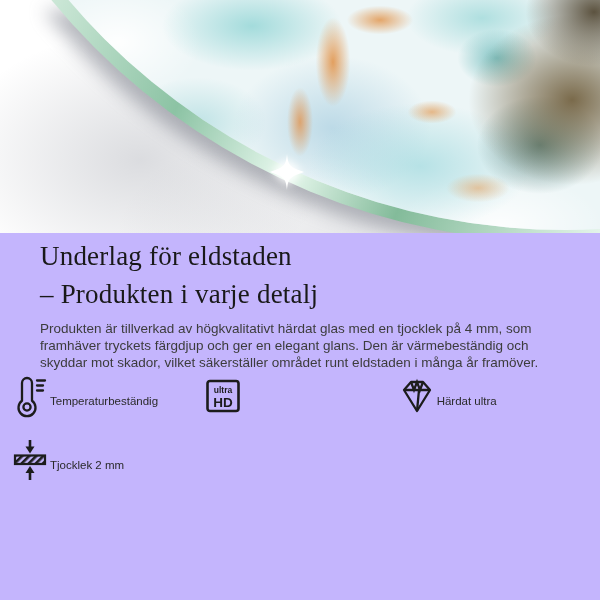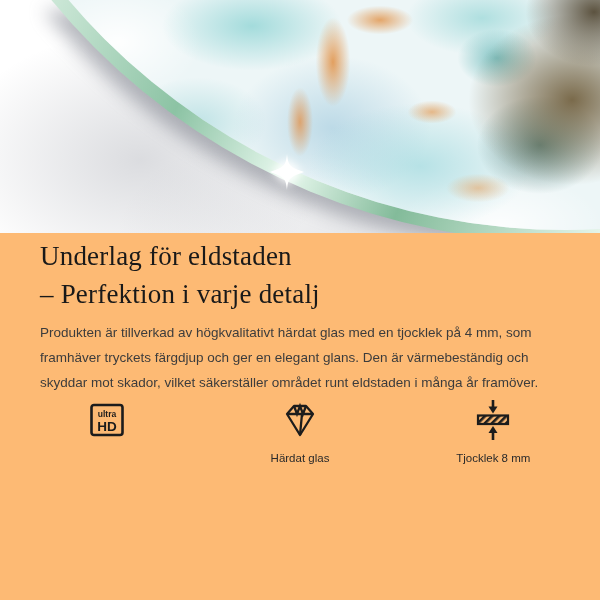--- a/index.html
+++ b/index.html
@@ -1,16 +1,16 @@
 <!DOCTYPE html>
 <html><head>
 <meta charset="utf-8">
 <style>
   html,body{margin:0;padding:0;background:#fff;}
-  .page{position:relative;width:600px;height:600px;background:#fdba74;overflow:hidden;
+  .page{position:relative;width:600px;height:600px;background:#c4b5fd;overflow:hidden;
         font-family:"Liberation Sans",sans-serif;}
 
   
   .hero{position:relative;height:233px;overflow:hidden;
     background:
       radial-gradient(280px 190px at 140px 160px, rgba(126,130,142,0.28), rgba(126,130,142,0) 68%),
       radial-gradient(320px 170px at 340px 238px, rgba(126,130,142,0.18), rgba(126,130,142,0) 70%),
       #ffffff;}
   .rim-wrap{position:absolute;inset:0;filter:drop-shadow(-8px 10px 9px rgba(95,100,112,0.45));}
   .rim{position:absolute;inset:0;
@@ -39,25 +39,25 @@
       radial-gradient(110px 75px at 118px 42px, rgba(255,255,255,0.95), rgba(255,255,255,0) 76%),
       radial-gradient(120px 70px at 310px 205px, rgba(255,255,255,0.9), rgba(255,255,255,0) 74%),
       radial-gradient(140px 70px at 500px 225px, rgba(255,255,255,0.85), rgba(255,255,255,0) 74%);}
   .sparkle{position:absolute;left:267px;top:152px;width:40px;height:40px;
     filter:drop-shadow(0 0 5px rgba(255,255,255,0.95));}
 
   
   .content{padding:0 40px;}
   .title{font-family:"Liberation Serif",serif;font-weight:400;font-size:27px;line-height:38px;
          color:#191919;margin-top:4px;letter-spacing:0.2px;}
-  .desc{margin:7px 0 0;width:516px;font-size:13.5px;line-height:25px;color:#3c3c3c;}
+  .desc{margin:7px 0 0;width:516px;font-size:13.5px;line-height:17px;color:#3c3c3c;}
 
   
   .features{display:grid;grid-template-columns:repeat(3,1fr);row-gap:20px;margin:3px 10px 0;}
-  .feature{display:flex;flex-direction:column;align-items:center;}
+  .feature{display:flex;flex-direction:row;align-items:center;}
   .icon-box{height:44px;display:flex;align-items:center;justify-content:center;}
   .feature .label{margin-top:9px;font-size:11.5px;line-height:14px;color:#2a2a2a;}
   .ico{stroke:#1c1c1c;fill:none;stroke-width:2.3;}
   .ico text{stroke:none;fill:#1c1c1c;font-family:"Liberation Sans",sans-serif;}
 </style>
 </head>
 <body>
 
 <div class="page">
 
@@ -73,62 +73,72 @@
           </filter>
         </defs>
       <circle cx="20" cy="20" r="9" fill="rgba(255,255,255,0.65)" filter="url(#spkblur)"></circle>
       <path d="M20 2 C21.2 13.5 22.5 15 37 20 C22.5 25 21.2 26.5 20 38 C18.8 26.5 17.5 25 3 20 C17.5 15 18.8 13.5 20 2 Z" fill="#ffffff"></path>
     </svg>
   </div>
 
   <div class="content">
     <div class="title">
       <div>Underlag för eldstaden</div>
-      <div>– Perfektion i varje detalj</div>
+      <div>– Produkten i varje detalj</div>
     </div>
     <p class="desc">Produkten är tillverkad av högkvalitativt härdat glas med en tjocklek på 4 mm, som framhäver tryckets färgdjup och ger en elegant glans. Den är värmebeständig och skyddar mot skador, vilket säkerställer området runt eldstaden i många år framöver.</p>
   </div>
 
   <div class="features">
 
+    <div class="feature">
+      <div class="icon-box">
+        <svg class="ico" width="40" height="44" viewBox="0 0 40 44">
+          <path d="M12 9 A5 5 0 0 1 22 9 L22 26.8 A8.5 8.5 0 1 1 12 26.8 Z" stroke-linejoin="round"></path>
+          <circle cx="17" cy="33" r="3.6"></circle>
+          <path d="M27 6.5 H35 M27 11.5 H33 M27 16.5 H33" stroke-linecap="round"></path>
+        </svg>
+      </div>
+      <div class="label">Temperaturbeständig</div>
+    </div>
 
     <div class="feature">
       <div class="icon-box">
         <svg class="ico" width="40" height="40" viewBox="0 0 40 40">
           <rect x="4.5" y="5" width="31" height="30" rx="2.5" stroke-width="2.6"></rect>
           <text x="20" y="16.5" font-size="8.5" font-weight="600" text-anchor="middle">ultra</text>
           <text x="20" y="30.5" font-size="13.5" font-weight="700" text-anchor="middle">HD</text>
         </svg>
       </div>
     </div>
 
 
     <div class="feature">
       <div class="icon-box">
         <svg class="ico" width="40" height="40" viewBox="0 0 40 40" stroke-width="2">
           <path d="M7 14 L14 6 H26 L33 14 L20 35 Z" stroke-linejoin="round"></path>
           <path d="M7 14 H33 M14 6 L17 14 L20 6 L23 14 L26 6 M20 35 L22 14"></path>
         </svg>
       </div>
-      <div class="label">Härdat glas</div>
+      <div class="label">Härdat ultra</div>
     </div>
 
 
     <div class="feature">
       <div class="icon-box">
         <svg width="40" height="44" viewBox="0 0 40 44">
           <defs>
               <pattern id="hatch" width="5" height="5" patternUnits="userSpaceOnUse" patternTransform="rotate(45)">
             <rect width="2.6" height="5" fill="#1c1c1c"></rect>
               </pattern>
             </defs>
           <rect x="5" y="17.5" width="30" height="8.5" fill="url(#hatch)" stroke="#1c1c1c" stroke-width="2.2"></rect>
           <line x1="20" y1="2" x2="20" y2="9" stroke="#1c1c1c" stroke-width="2.6"></line>
           <polygon points="15.5,8.5 24.5,8.5 20,15.5" fill="#1c1c1c"></polygon>
           <line x1="20" y1="42" x2="20" y2="35" stroke="#1c1c1c" stroke-width="2.6"></line>
           <polygon points="15.5,35 24.5,35 20,28" fill="#1c1c1c"></polygon>
         </svg>
       </div>
-      <div class="label">Tjocklek 8 mm</div>
+      <div class="label">Tjocklek 2 mm</div>
     </div>
 
   </div>
 </div>
 
 </body></html>

